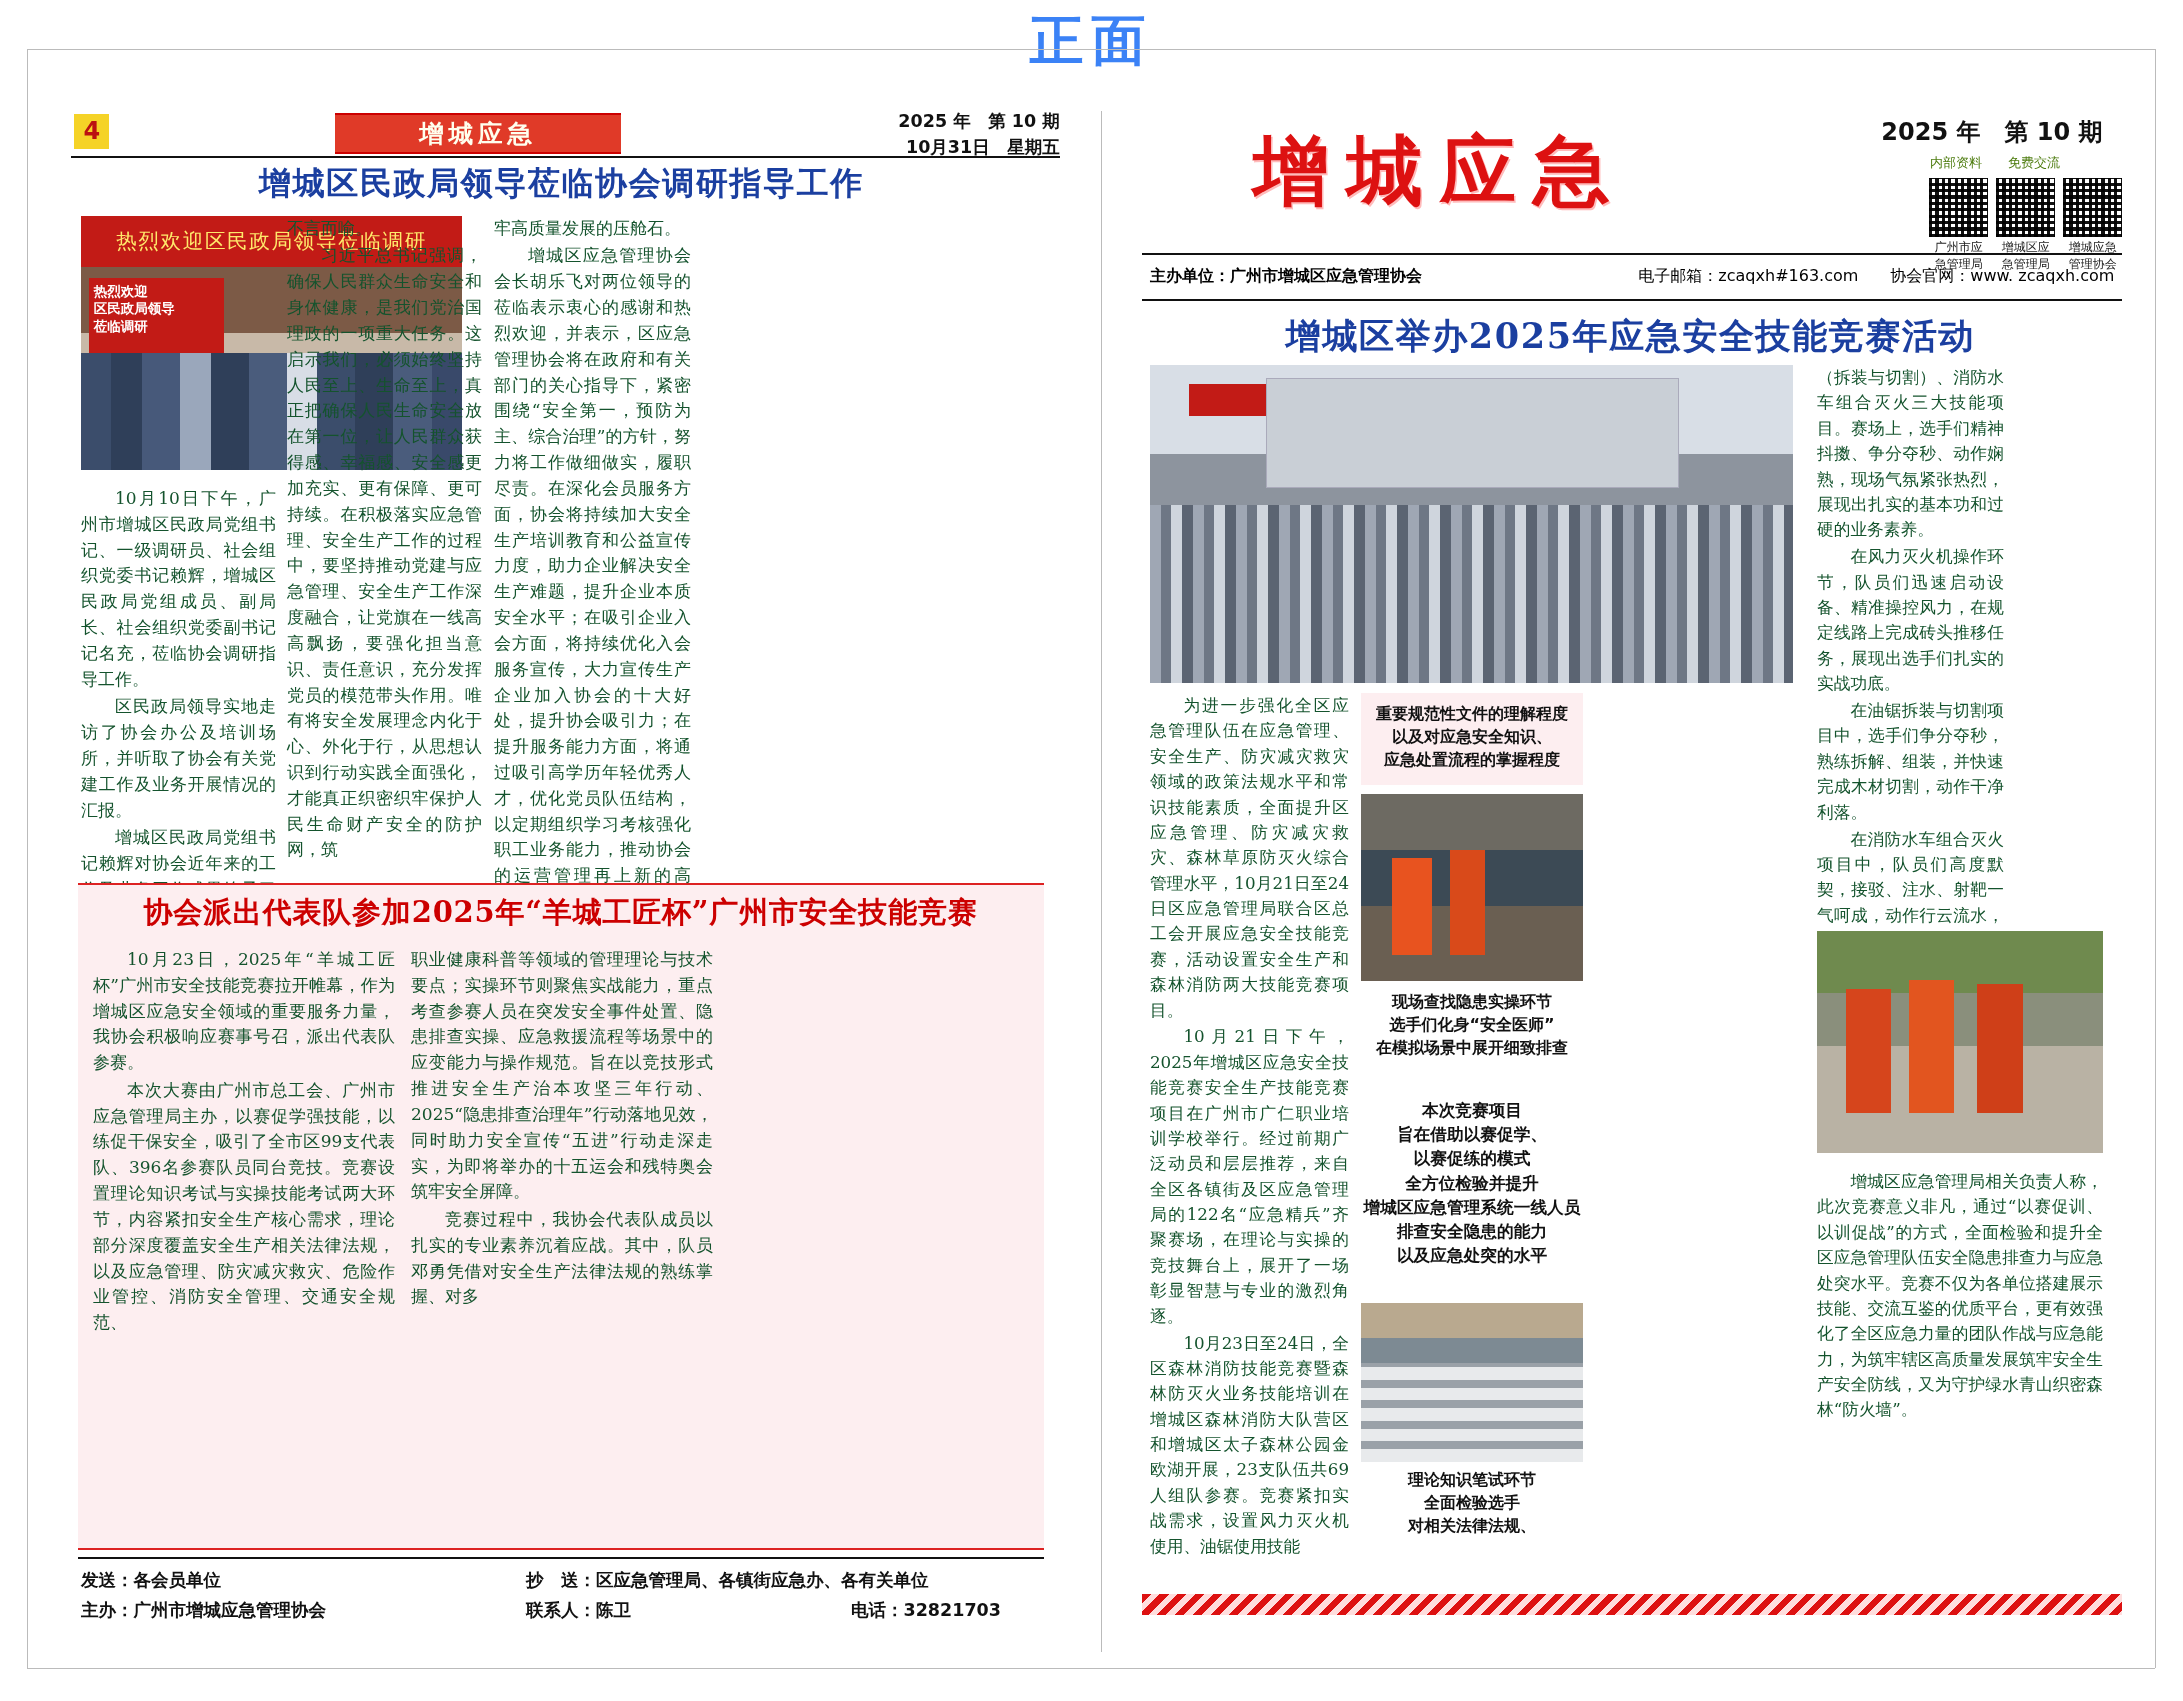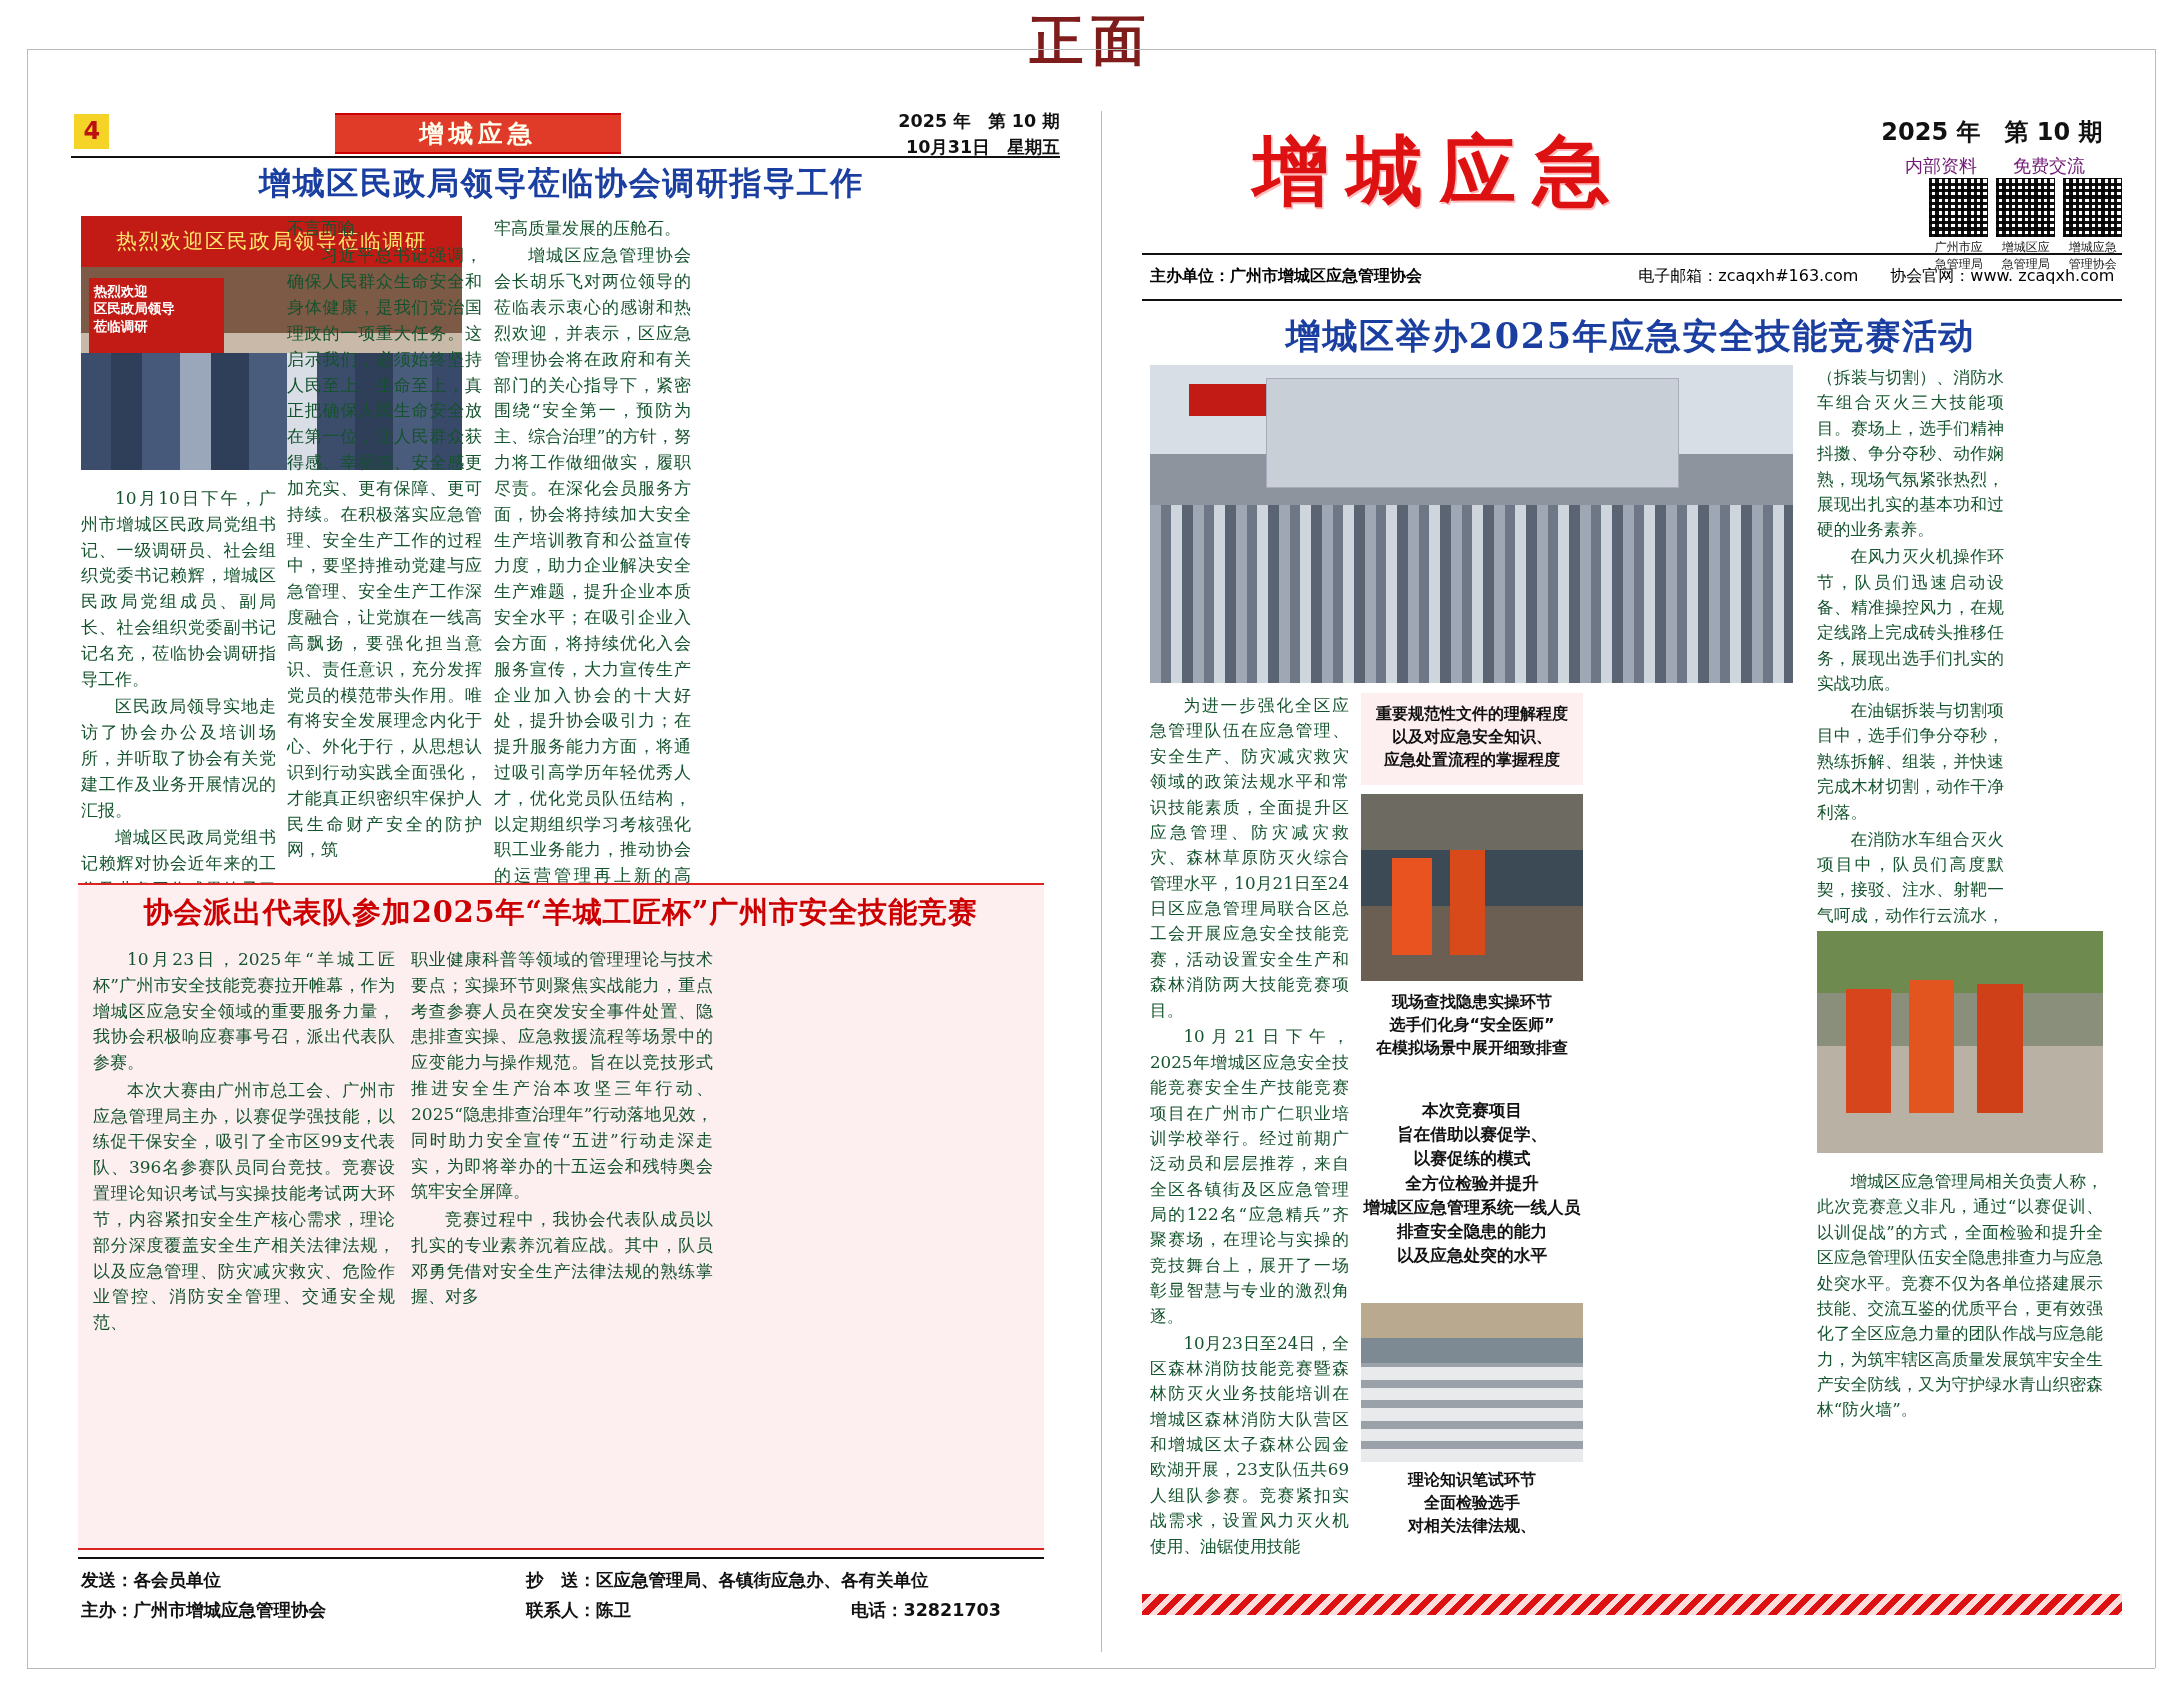--- a/index.html
+++ b/index.html
@@ -1,21 +1,21 @@
 <!DOCTYPE html>
 <html style="font-size:12.7px"><head>
 <meta charset="utf-8">
 <style>
   html, body { margin:0; padding:0; background:#ffffff; }
   body { font-family:"DejaVu Sans", sans-serif; }
   .page { position:relative; width:2183px; height:1702px; background:#fff; overflow:hidden; }
 
   .top-title { position:absolute; left:0; top:0; width:2183px; text-align:center;
                 font-family:"DejaVu Sans", sans-serif; font-weight:bold; font-size:54px;
-                color:#7f1d1d; letter-spacing:8px; top:4.8px; }
+                color:#3b82f6; letter-spacing:8px; top:4.8px; }
 
   .rule-h { position:absolute; background:#bbb; height:0.8px; }
   .rule-v { position:absolute; background:#bbb; width:0.8px; }
 
   
   .sheet-left { position:absolute; left:49px; top:89px; width:1025px; height:1537px; background:#fff; }
   .sheet-right { position:absolute; left:1126px; top:89px; width:1009px; height:1537px; background:#fff; }
 
   
   .pgnum { position:absolute; left:25.4px; top:25.4px; width:35px; height:35px; background:#f5d327;
@@ -43,21 +43,21 @@
                   letter-spacing:0.8px; font-family:"DejaVu Serif", serif; }
 
   .footer-rule { position:absolute; height:1.6px; background:#111; }
   .footer-line { position:absolute; font-size:17.5px; color:#111; font-weight:bold; }
 
   
   .big-masthead { position:absolute; left:127px; top:32px; font-family:"DejaVu Serif", serif;
                   font-weight:bold; font-size:76px; color:#d11; letter-spacing:17.5px;
                   text-shadow:1.6px 1.6px 0 #fbb; }
   .right-date { position:absolute; right:16px; top:27px; text-align:center; font-size:24px; font-weight:bold; color:#111; }
-  .right-sub { position:absolute; right:29px; top:65px; text-align:center; font-size:18px; color:#701a75; }
+  .right-sub { position:absolute; right:29px; top:65px; text-align:center; font-size:13px; color:#4d7c0f; }
   .qr-row { position:absolute; right:12.7px; top:89px; display:flex; gap:8px; }
   .qr { width:59px; height:59px; background:
         repeating-linear-gradient(90deg,#111 0 3.2px,#fff 3.2px 6.4px),
         repeating-linear-gradient(0deg,#111 0 3.2px,transparent 3.2px 6.4px);
         background-blend-mode:multiply; }
   .qr-l { font-size:12px; text-align:center; color:#222; margin-top:1.6px; width:59px; }
   .info-bar { position:absolute; left:16px; right:12.7px; top:164px; height:44px;
               border-top:2.4px solid #111; border-bottom:2.4px solid #111; }
   .info-bar .l { position:absolute; left:8px; top:11px; font-size:16px; font-weight:bold; }
   .info-bar .r { position:absolute; right:8px; top:11px; font-size:16px; }

